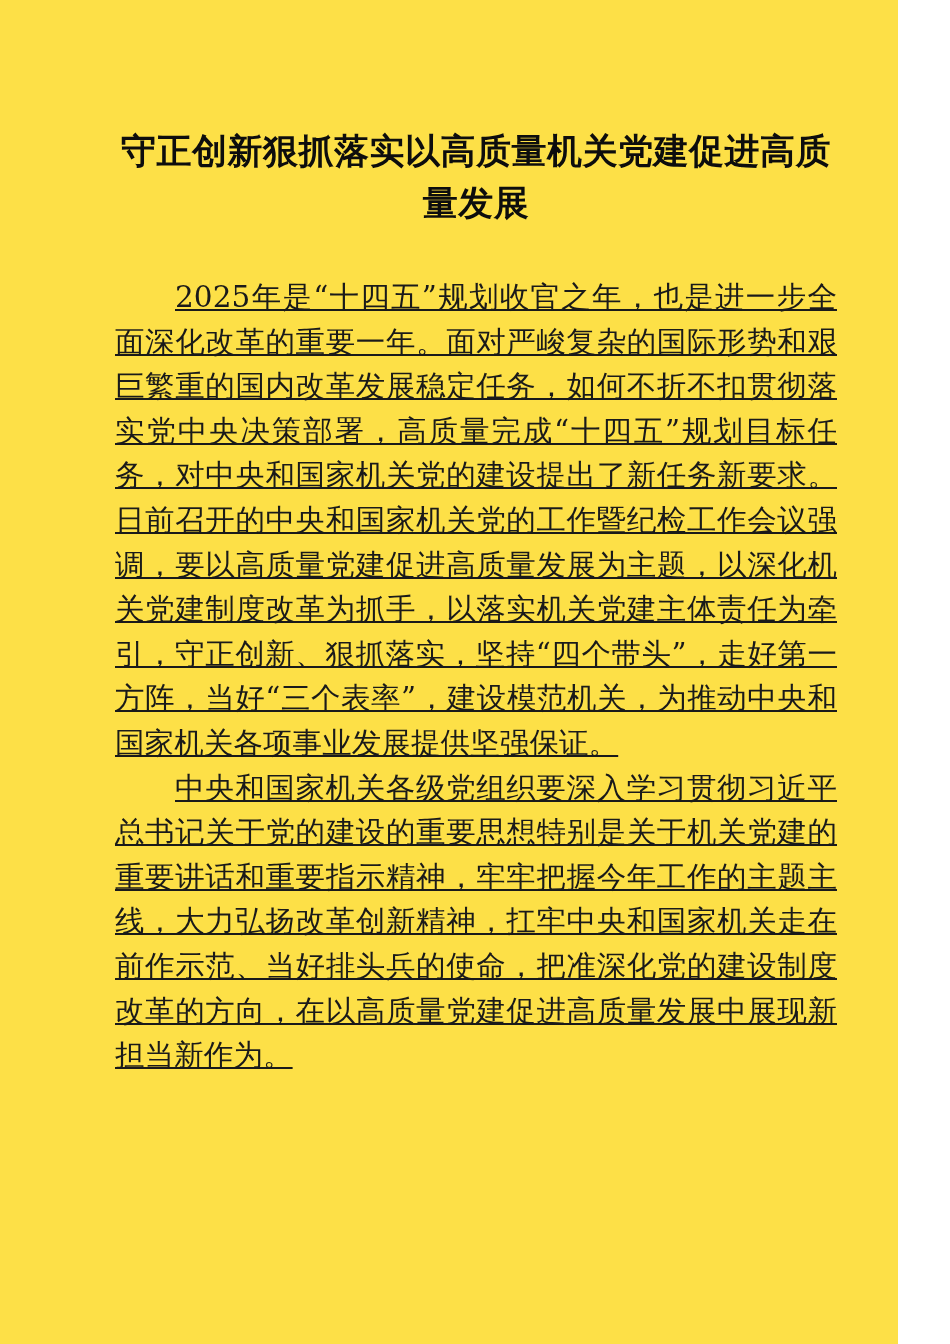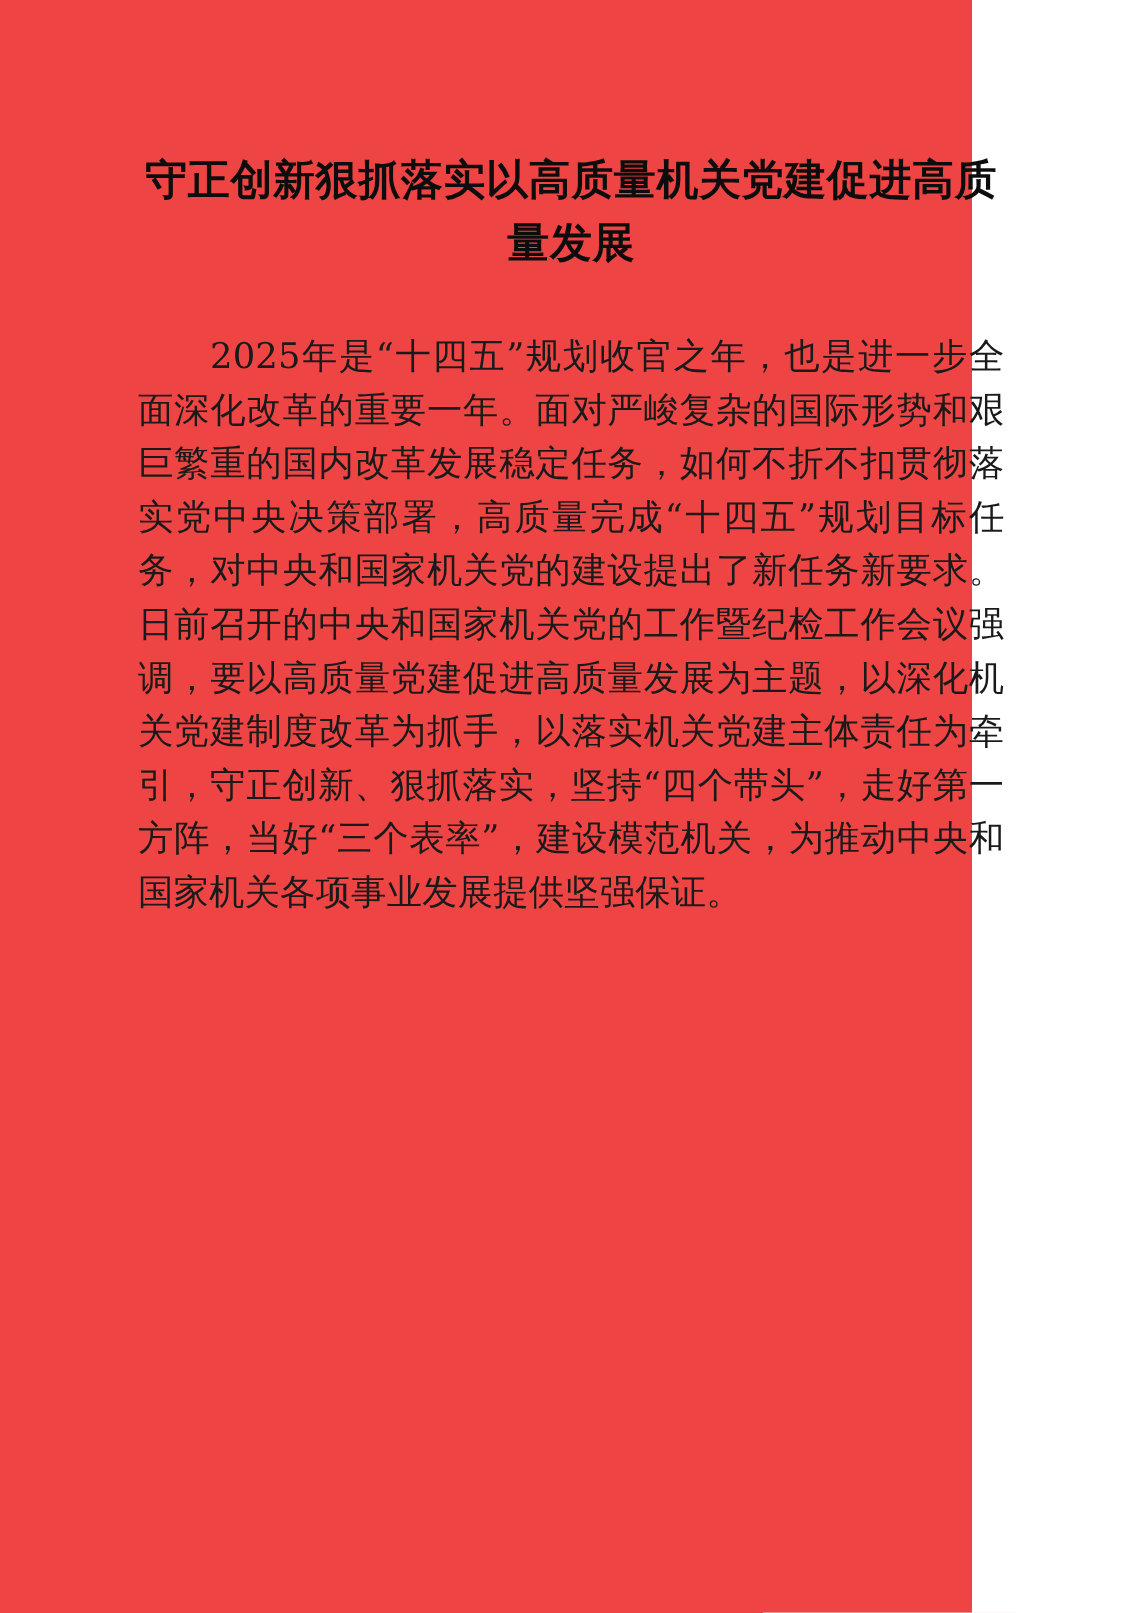--- a/index.html
+++ b/index.html
@@ -11,23 +11,23 @@
     width: 950px;
     height: 1344px;
     overflow: hidden;
     font-family: "DejaVu Serif", "Liberation Serif", serif;
     color: #000000;
     -webkit-font-smoothing: antialiased;
   }
 
   .page {
     position: relative;
-    width: 810px;
+    width: 898px;
     height: 1344px;
-    background: #ef4444;
+    background: #fde047;
     box-sizing: border-box;
     padding: 0;
   }
 
   .doc-body {
     position: absolute;
     left: 115px;
     top: 0;
     width: 722px;
   }
@@ -56,35 +56,37 @@
     font-family: "DejaVu Serif", "Liberation Serif", serif;
     font-size: 29.5px;
     line-height: 44.6px;
     text-align: justify;
     text-align-last: left;
     text-justify: inter-character;
     text-indent: 60px;
     color: #1a1a1a;
     word-break: break-all;
     letter-spacing: 0.1px;
+    text-decoration: underline;
   }
 
   
   .para + .para {
     margin-top: 0;
   }
 </style>
 </head>
 <body>
 
 <div class="page">
   <div class="doc-body">
 
     <h1 class="doc-title">守正创新狠抓落实以高质量机关党建促进高质量发展</h1>
 
     <div class="title-spacer"></div>
 
     <p class="para">2025年是“十四五”规划收官之年，也是进一步全面深化改革的重要一年。面对严峻复杂的国际形势和艰巨繁重的国内改革发展稳定任务，如何不折不扣贯彻落实党中央决策部署，高质量完成“十四五”规划目标任务，对中央和国家机关党的建设提出了新任务新要求。日前召开的中央和国家机关党的工作暨纪检工作会议强调，要以高质量党建促进高质量发展为主题，以深化机关党建制度改革为抓手，以落实机关党建主体责任为牵引，守正创新、狠抓落实，坚持“四个带头”，走好第一方阵，当好“三个表率”，建设模范机关，为推动中央和国家机关各项事业发展提供坚强保证。</p>
 
+    <p class="para">中央和国家机关各级党组织要深入学习贯彻习近平总书记关于党的建设的重要思想特别是关于机关党建的重要讲话和重要指示精神，牢牢把握今年工作的主题主线，大力弘扬改革创新精神，扛牢中央和国家机关走在前作示范、当好排头兵的使命，把准深化党的建设制度改革的方向，在以高质量党建促进高质量发展中展现新担当新作为。</p>
 
 
   </div>
 </div>
 
 </body></html>

